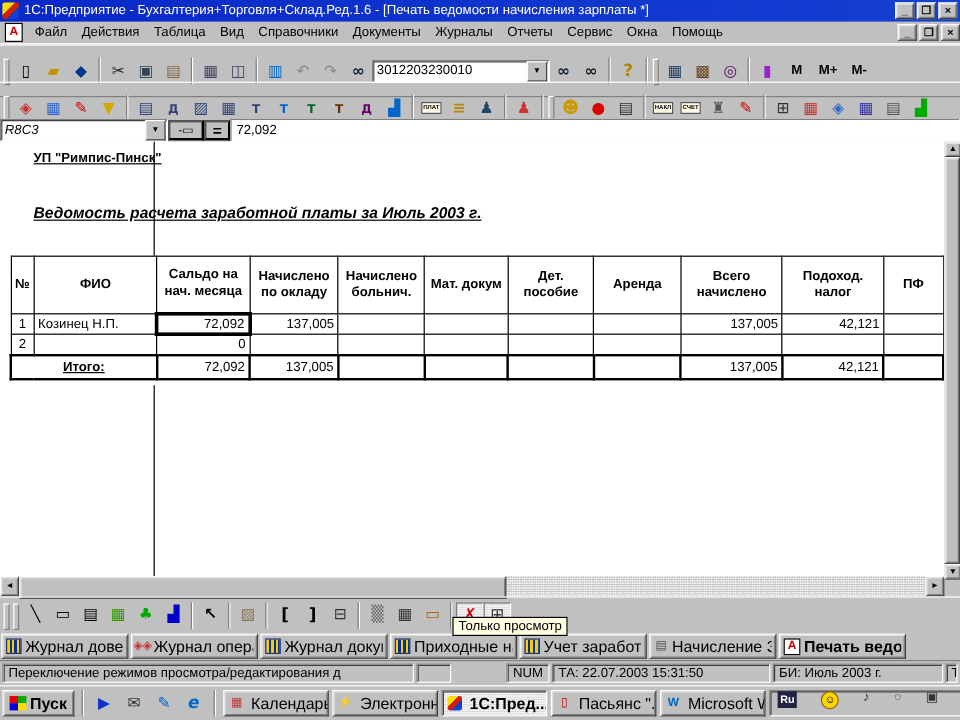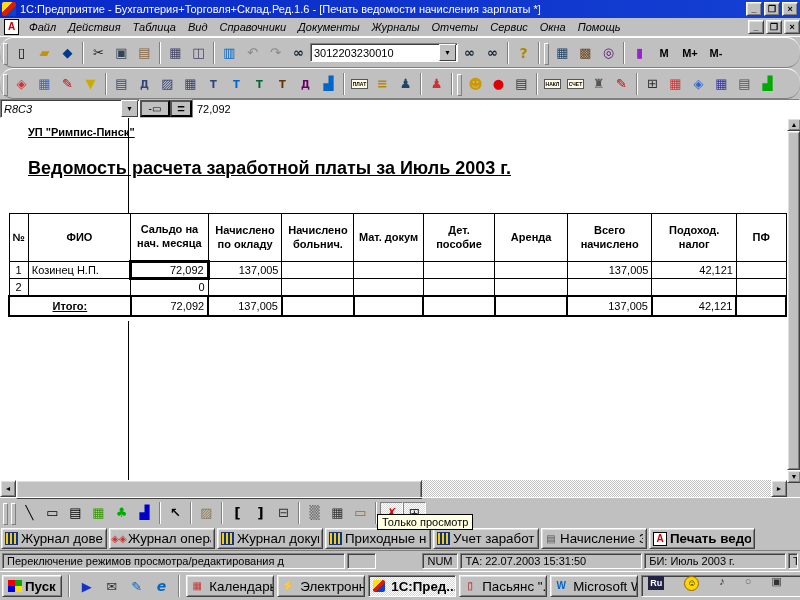--- a/index.html
+++ b/index.html
@@ -13,27 +13,27 @@
   .dither{background:repeating-conic-gradient(#fff 0 25%,#c0c0c0 0 50%) 0 0/2px 2px;}
   
   #titlebar{position:absolute;left:0;top:0;width:800px;height:18px;background:linear-gradient(90deg,#0928c8,#1440d2);
     color:#fff;display:flex;align-items:center;padding:0 2px;box-sizing:border-box;}
   #titlebar .ttl{font-weight:normal;font-size:11px;margin-left:4px;white-space:nowrap;overflow:hidden;flex:1;}
   .winbtn{width:16px;height:14px;background:#c0c0c0;color:#000;font-size:9px;font-weight:bold;
     display:flex;align-items:center;justify-content:center;margin-left:2px;line-height:1;}
   #appicon{width:14px;height:14px;background:linear-gradient(135deg,#ffe000 38%,#d02000 38% 62%,#1040d0 62%);border-radius:2px;}
   
   #menubar{position:absolute;left:0;top:18px;width:800px;height:19px;display:flex;align-items:center;padding-left:2px;box-sizing:border-box;border-bottom:1px solid #fff;}
-  .menuitem{padding:2px 6px;font-style:italic;}
+  .menuitem{padding:2px 6px;}
   .doc-a{width:13px;height:14px;background:#fff;border:1px solid #000;color:#c00;font-weight:bold;
     font-size:10px;display:flex;align-items:center;justify-content:center;margin:0 4px 0 2px;line-height:1;}
   #menubar .spacer{flex:1;}
   
-  .toolbar{position:absolute;left:0;width:800px;height:31px;display:flex;align-items:center;
-    border-top:1px solid #fff;border-bottom:1px solid #808080;padding-left:2px;box-sizing:border-box;border-radius:14px;}
+  .toolbar{position:absolute;left:0;width:800px;height:44px;display:flex;align-items:center;
+    border-top:1px solid #fff;border-bottom:1px solid #808080;padding-left:2px;box-sizing:border-box;}
   #toolbar1{top:37px;} #toolbar2{top:68px;}
   .tbtn{width:23px;height:22px;display:flex;align-items:center;justify-content:center;background:transparent;border:1px solid transparent;padding:0;}
   .tbtn.pressed{border-color:#808080 #fff #fff #808080;background:repeating-conic-gradient(#fff 0 25%,#d8d8d8 0 50%) 0 0/2px 2px;}
   .ic{font-size:13px;line-height:1;font-family:"DejaVu Sans",sans-serif;}
   .ic-cap{font-size:5px;font-weight:bold;border:1px solid #555;background:#fffbe6;line-height:6px;padding:1px;letter-spacing:0;}
   .combo{height:19px;background:#fff;border:1px solid;border-color:#808080 #fff #fff #808080;box-shadow:inset 1px 1px 0 #404040;
     display:flex;align-items:center;box-sizing:border-box;}
   .combo .cval{flex:1;padding:0 3px;white-space:nowrap;overflow:hidden;}
   .combo .carr{width:15px;height:15px;background:#c0c0c0;border:1px solid;border-color:#fff #404040 #404040 #fff;
     display:flex;align-items:center;justify-content:center;font-size:7px;margin-right:1px;}
@@ -108,21 +108,21 @@
   #formulabar{position:absolute;left:0;top:99px;width:800px;height:19px;display:flex;align-items:center;background:#c0c0c0;}
   #cellref{width:140px;font-style:italic;}
   #pinbtn{width:30px;height:17px;display:flex;align-items:center;justify-content:center;font-size:10px;background:#c0c0c0;}
   #eqbtn{width:22px;height:17px;display:flex;align-items:center;justify-content:center;font-weight:bold;font-size:13px;background:#c0c0c0;}
   #fvalue{flex:1;height:19px;background:#fff;border:1px solid;border-color:#808080 #fff #fff #808080;
     box-sizing:border-box;display:flex;align-items:center;padding:0 4px;}
   
   #docarea{position:absolute;left:0;top:118px;width:787px;height:362px;background:#fff;overflow:hidden;border-right:1px solid #808080;}
   .vline{position:absolute;width:1px;background:#000;}
   #company{position:absolute;left:28px;top:8px;font-weight:bold;text-decoration:underline;font-size:11px;}
-  #doctitle{position:absolute;left:28px;top:40px;font-weight:bold;text-decoration:underline;font-size:18px;}
+  #doctitle{position:absolute;left:28px;top:52px;font-weight:bold;font-style:italic;text-decoration:underline;font-size:13px;}
   #paytable{position:absolute;left:8px;top:95px;border-collapse:collapse;table-layout:fixed;font-size:11px;}
   #paytable th,#paytable td{border:1px solid #000;padding:0 3px;overflow:hidden;white-space:nowrap;box-sizing:border-box;}
   #paytable th{font-weight:bold;text-align:center;height:48px;white-space:normal;line-height:1.25;}
   #paytable td{height:17px;}
   #paytable .num{text-align:right;}
   #paytable .ctr{text-align:center;}
   #paytable tr.total td{border-width:2px;height:20px;}
   #paytable .total-label{font-weight:bold;text-decoration:underline;text-align:center;}
   #paytable td.sel{border:3px solid #000;}
   

